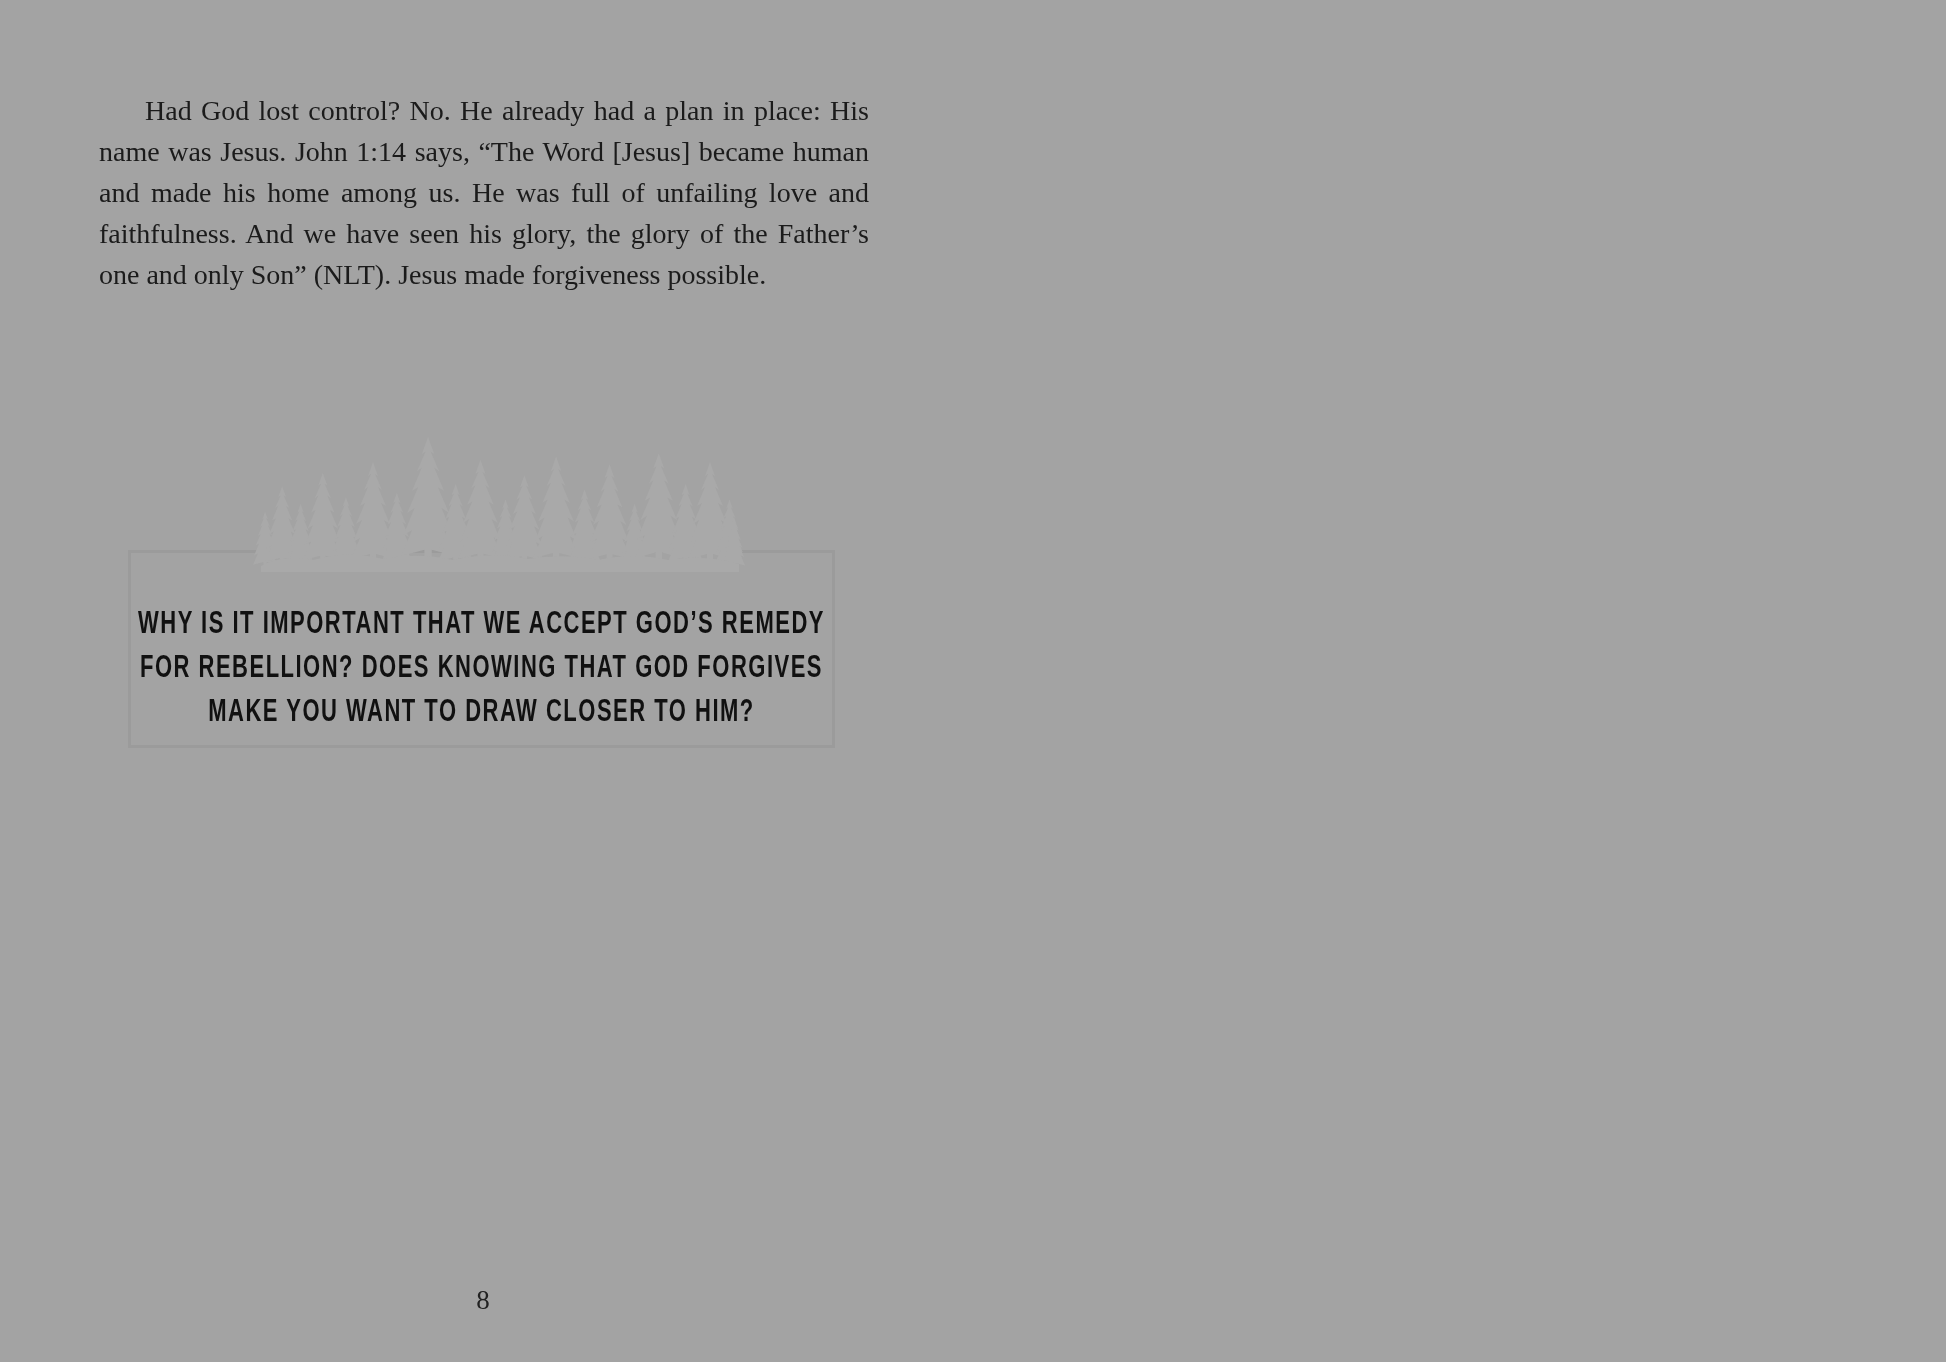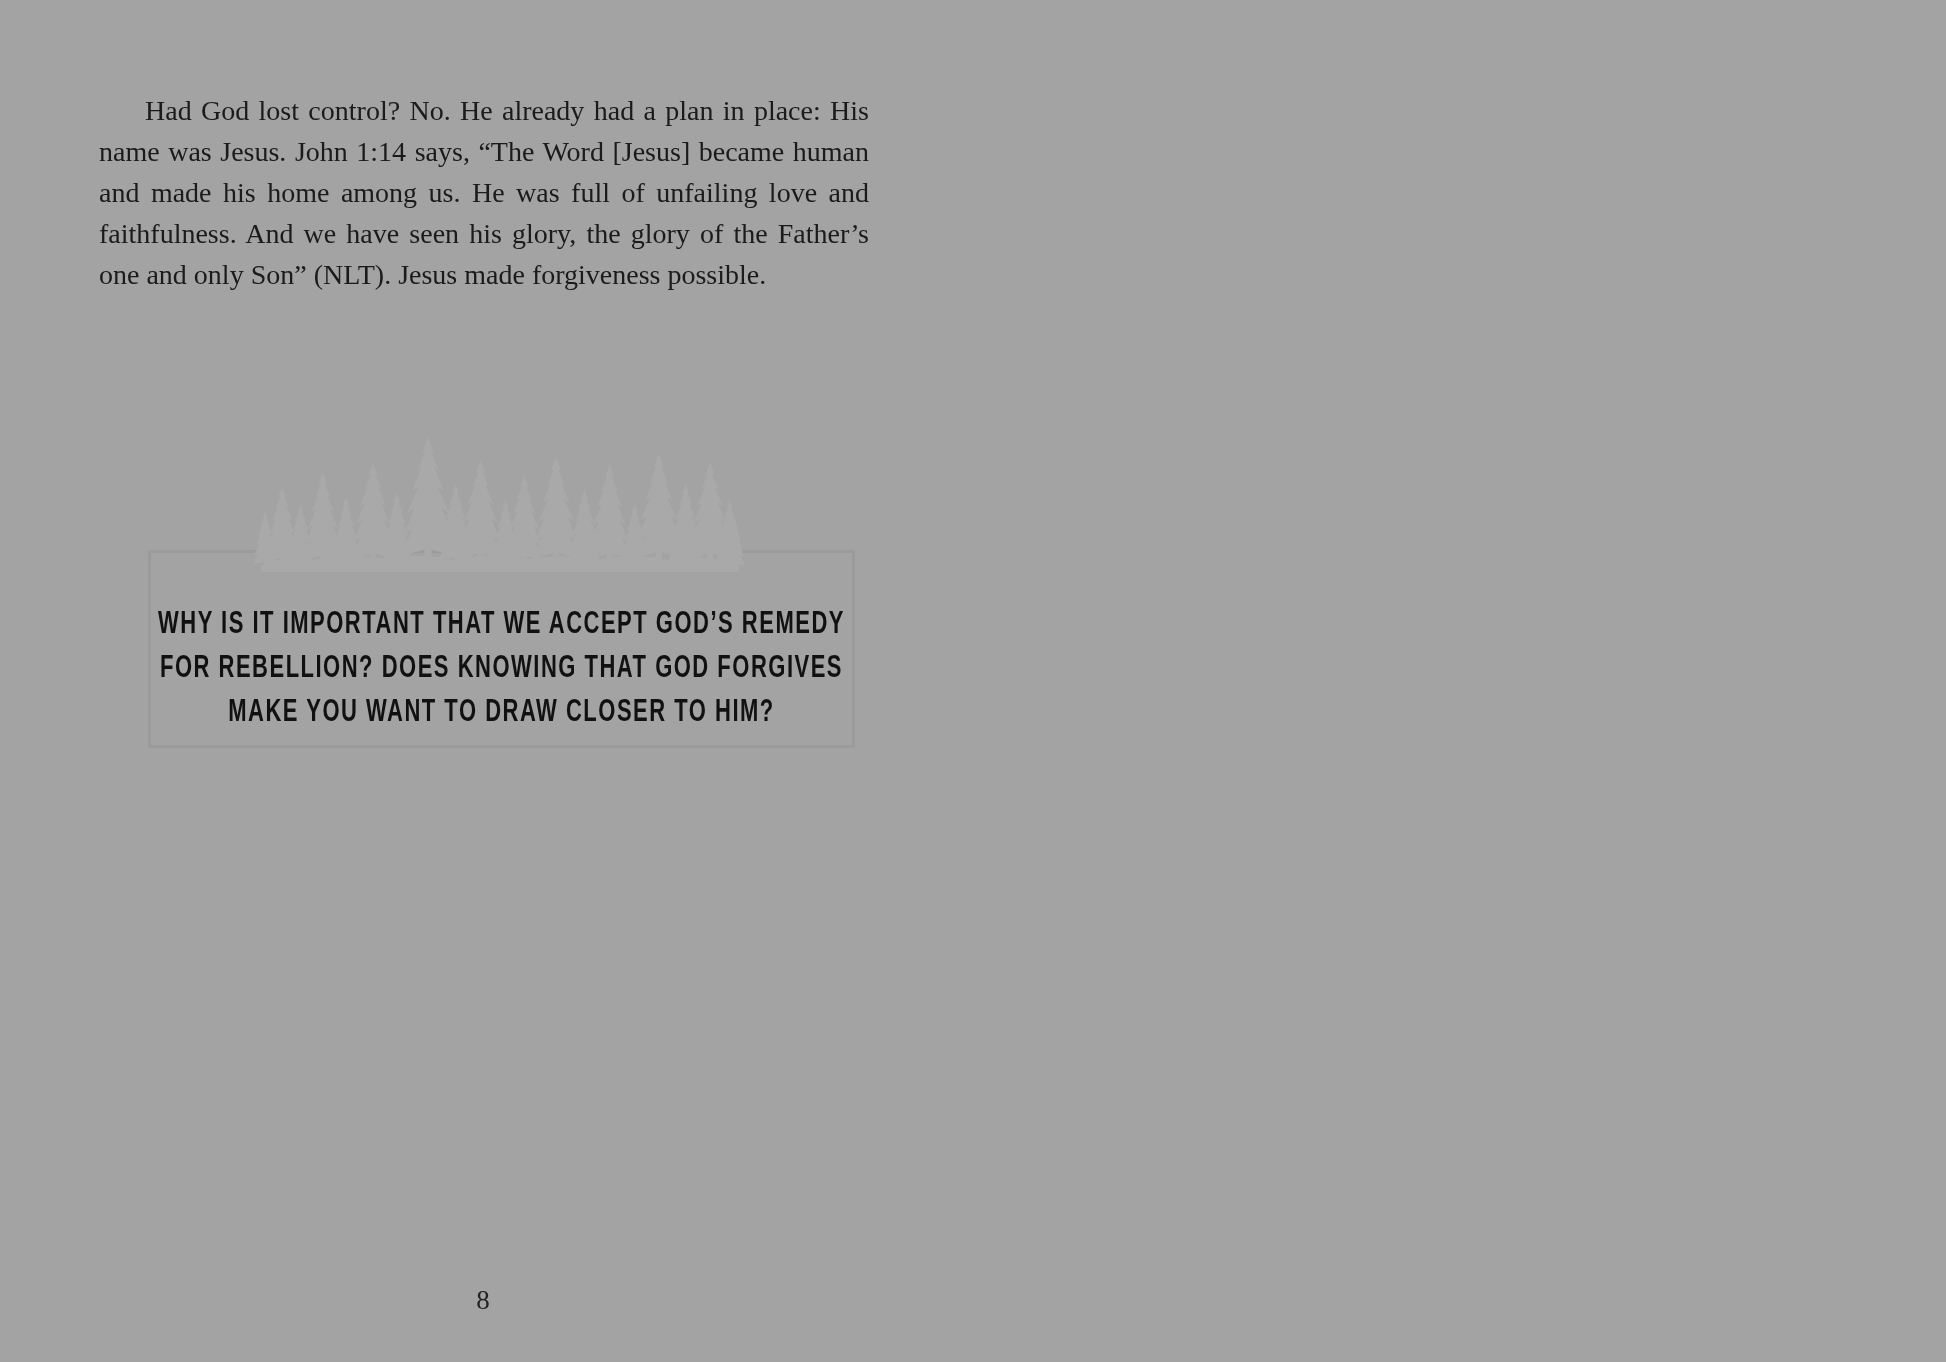--- a/index.html
+++ b/index.html
@@ -21,21 +21,21 @@
   .left-body p { text-indent:46px; }
 
   .treeline {
     position:absolute; left:253px; top:434px; width:494px; height:138px;
     z-index:3;
   }
   .question-box {
     position:absolute; left:128px; top:550px; width:707px; height:198px;
     border:3px solid #9b9b9b; z-index:2;
     display:flex; flex-direction:column; justify-content:center; align-items:center;
-    row-gap:13px; padding-top:34px;margin-left:20px;
+    row-gap:13px; padding-top:34px;
   }
   .q-line {
     font-family:"Liberation Sans", sans-serif; font-weight:bold;
     font-size:22px; line-height:31px; letter-spacing:1.5px;
     color:#111; white-space:nowrap;
     transform:scaleY(1.4); transform-origin:center;
   }
 
   .page-number {
     position:absolute; top:1285px; width:120px; text-align:center;

